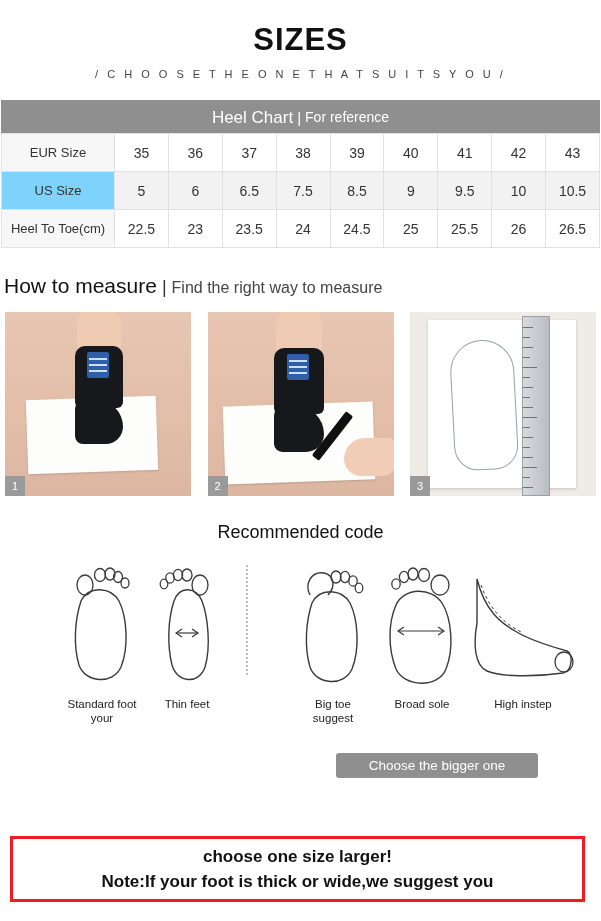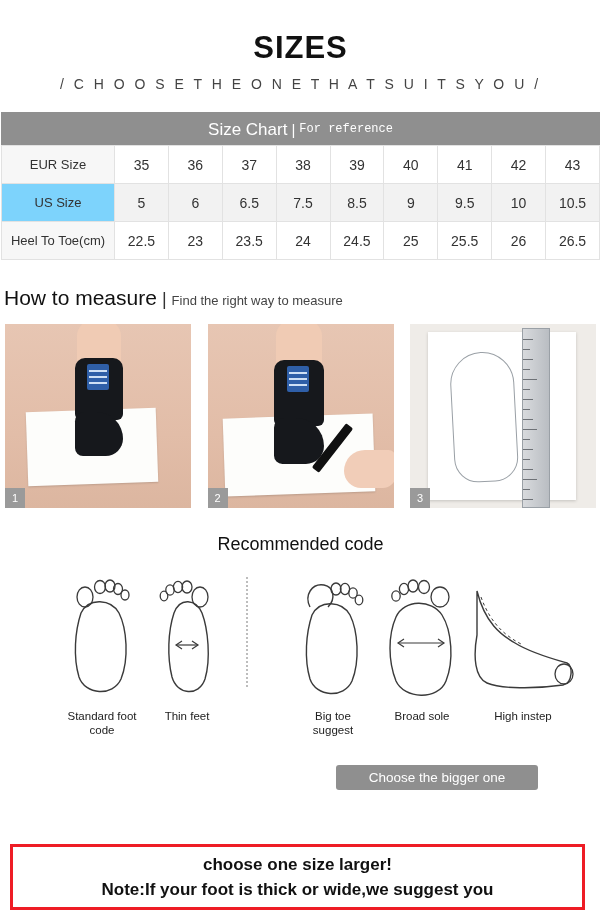--- a/index.html
+++ b/index.html
@@ -11,38 +11,37 @@
     height: 921px;
     background: #ffffff;
     font-family: "Liberation Sans", sans-serif;
     color: #222;
     overflow: hidden;
   }
   .page {
     position: relative;
     width: 601px;
     height: 741px;
-    margin-top: 8px;
   }
 
   
   .header {
     text-align: center;
     padding-top: 22px;
   }
   .header h1 {
     margin: 0;
     font-size: 31px;
     font-weight: bold;
     letter-spacing: 1px;
     color: #111;
   }
   .header .sub {
     margin-top: 10px;
-    font-size: 14px;
+    font-size: 11px;
     letter-spacing: 3px;
     color: #444;
   }
 
   
   .chart-wrap {
     margin-top: 20px;
     padding: 0 1px;
   }
   .chart-title {
@@ -56,23 +55,22 @@
     font-size: 17px;
     vertical-align: middle;
   }
   .chart-title .bar {
     display: inline-block;
     margin: 0 4px;
     font-size: 15px;
     vertical-align: middle;
   }
   .chart-title .small {
-    font-size: 12px;
+    font-size: 14px;
     vertical-align: middle;
-    font-family: Liberation Mono, monospace;
   }
   table.size-table {
     border-collapse: collapse;
     width: 599px;
     table-layout: fixed;
   }
   table.size-table td {
     border: 1px solid #e2e2e2;
     text-align: center;
     font-size: 14px;
@@ -102,21 +100,21 @@
   .section-head .t1 {
     font-size: 21px;
     color: #111;
   }
   .section-head .divider {
     margin: 0 5px;
     font-size: 18px;
     color: #333;
   }
   .section-head .t2 {
-    font-size: 13px;
+    font-size: 16px;
     color: #444;
   }
 
   .photos {
     margin-top: 14px;
     display: flex;
     justify-content: space-between;
     padding: 0 5px;
   }
   .photo {
@@ -302,21 +300,21 @@
 
 <div class="page">
 
   <div class="header">
     <h1>SIZES</h1>
     <div class="sub">/  C H O O S E   T H E   O N E   T H A T   S U I T S   Y O U   /</div>
   </div>
 
   <div class="chart-wrap">
     <div class="chart-title">
-      <span class="big">Size Chart</span><span class="bar">|</span><span class="small">For reference</span>
+      <span class="big">Heel Chart</span><span class="bar">|</span><span class="small">For reference</span>
     </div>
     <table class="size-table">
       <tbody>
           <tr>
         <td class="rowhead">EUR Size</td>
         <td>35</td>
         <td>36</td>
         <td>37</td>
         <td>38</td>
         <td>39</td>
@@ -426,21 +424,21 @@
     <div class="foot-item" style="left:54px; top:8px; width:96px;">
       <svg width="70" height="130" viewBox="0 0 70 130">
         <path d="M14 42 C8 60 6 86 12 106 C18 124 46 126 54 108 C62 88 60 58 52 42 C44 28 22 26 14 42 Z" fill="none" stroke="#3a3a3a" stroke-width="1.4"></path>
         <ellipse cx="18" cy="26" rx="8" ry="10" fill="none" stroke="#3a3a3a" stroke-width="1.3"></ellipse>
         <ellipse cx="33" cy="16" rx="5.5" ry="6.5" fill="none" stroke="#3a3a3a" stroke-width="1.3"></ellipse>
         <ellipse cx="43" cy="15" rx="5" ry="6" fill="none" stroke="#3a3a3a" stroke-width="1.3"></ellipse>
         <ellipse cx="51" cy="18" rx="4.5" ry="5.5" fill="none" stroke="#3a3a3a" stroke-width="1.3"></ellipse>
         <ellipse cx="58" cy="24" rx="4" ry="5" fill="none" stroke="#3a3a3a" stroke-width="1.3"></ellipse>
       </svg>
       <div class="caption" style="white-space:pre-line;">Standard foot
-code</div>
+your</div>
     </div>
 
     <div class="foot-item" style="left:142px; top:8px; width:90px;">
       <svg width="62" height="130" viewBox="0 0 62 130">
         <path d="M18 42 C12 60 11 86 16 106 C21 124 43 126 49 108 C55 88 52 58 46 42 C40 28 24 26 18 42 Z" fill="none" stroke="#3a3a3a" stroke-width="1.4"></path>
         <ellipse cx="44" cy="26" rx="8" ry="10" fill="none" stroke="#3a3a3a" stroke-width="1.3"></ellipse>
         <ellipse cx="31" cy="16" rx="5" ry="6" fill="none" stroke="#3a3a3a" stroke-width="1.3"></ellipse>
         <ellipse cx="22" cy="16" rx="4.6" ry="5.6" fill="none" stroke="#3a3a3a" stroke-width="1.3"></ellipse>
         <ellipse cx="14" cy="19" rx="4.2" ry="5.2" fill="none" stroke="#3a3a3a" stroke-width="1.3"></ellipse>
         <ellipse cx="8" cy="25" rx="3.8" ry="4.8" fill="none" stroke="#3a3a3a" stroke-width="1.3"></ellipse>

